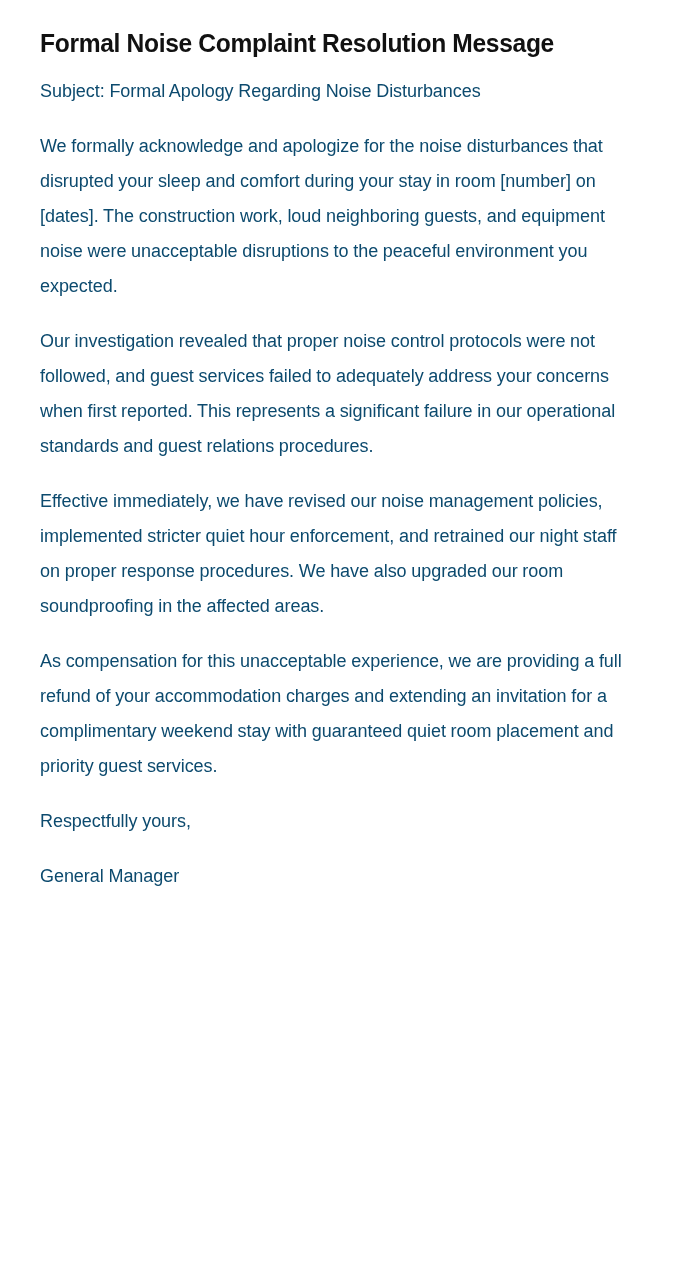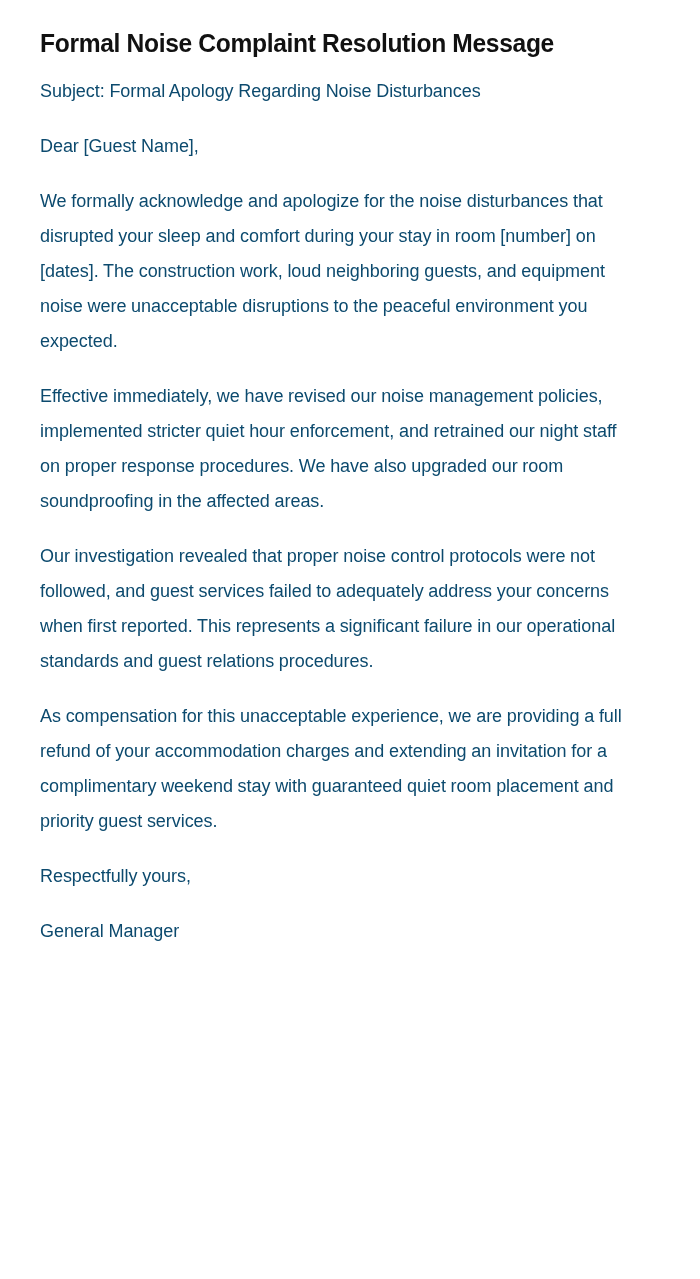--- a/index.html
+++ b/index.html
@@ -55,27 +55,26 @@
 </head>
 <body>
 
 <div class="page">
   <article class="article">
 
     <h1 class="doc-title">Formal Noise Complaint Resolution Message</h1>
 
     <p class="para">Subject: Formal Apology Regarding Noise Disturbances</p>
 
-    <p class="para">Dear [Guest Name],</p>
 
     <p class="para">We formally acknowledge and apologize for the noise disturbances that disrupted your sleep and comfort during your stay in room [number] on [dates]. The construction work, loud neighboring guests, and equipment noise were unacceptable disruptions to the peaceful environment you expected.</p>
 
+    <p class="para">Our investigation revealed that proper noise control protocols were not followed, and guest services failed to adequately address your concerns when first reported. This represents a significant failure in our operational standards and guest relations procedures.</p>
+
     <p class="para">Effective immediately, we have revised our noise management policies, implemented stricter quiet hour enforcement, and retrained our night staff on proper response procedures. We have also upgraded our room soundproofing in the affected areas.</p>
-
-    <p class="para">Our investigation revealed that proper noise control protocols were not followed, and guest services failed to adequately address your concerns when first reported. This represents a significant failure in our operational standards and guest relations procedures.</p>
 
     <p class="para">As compensation for this unacceptable experience, we are providing a full refund of your accommodation charges and extending an invitation for a complimentary weekend stay with guaranteed quiet room placement and priority guest services.</p>
 
 
     <p class="para">Respectfully yours,</p>
 
 
     <p class="para">General Manager</p>
 
   </article>

